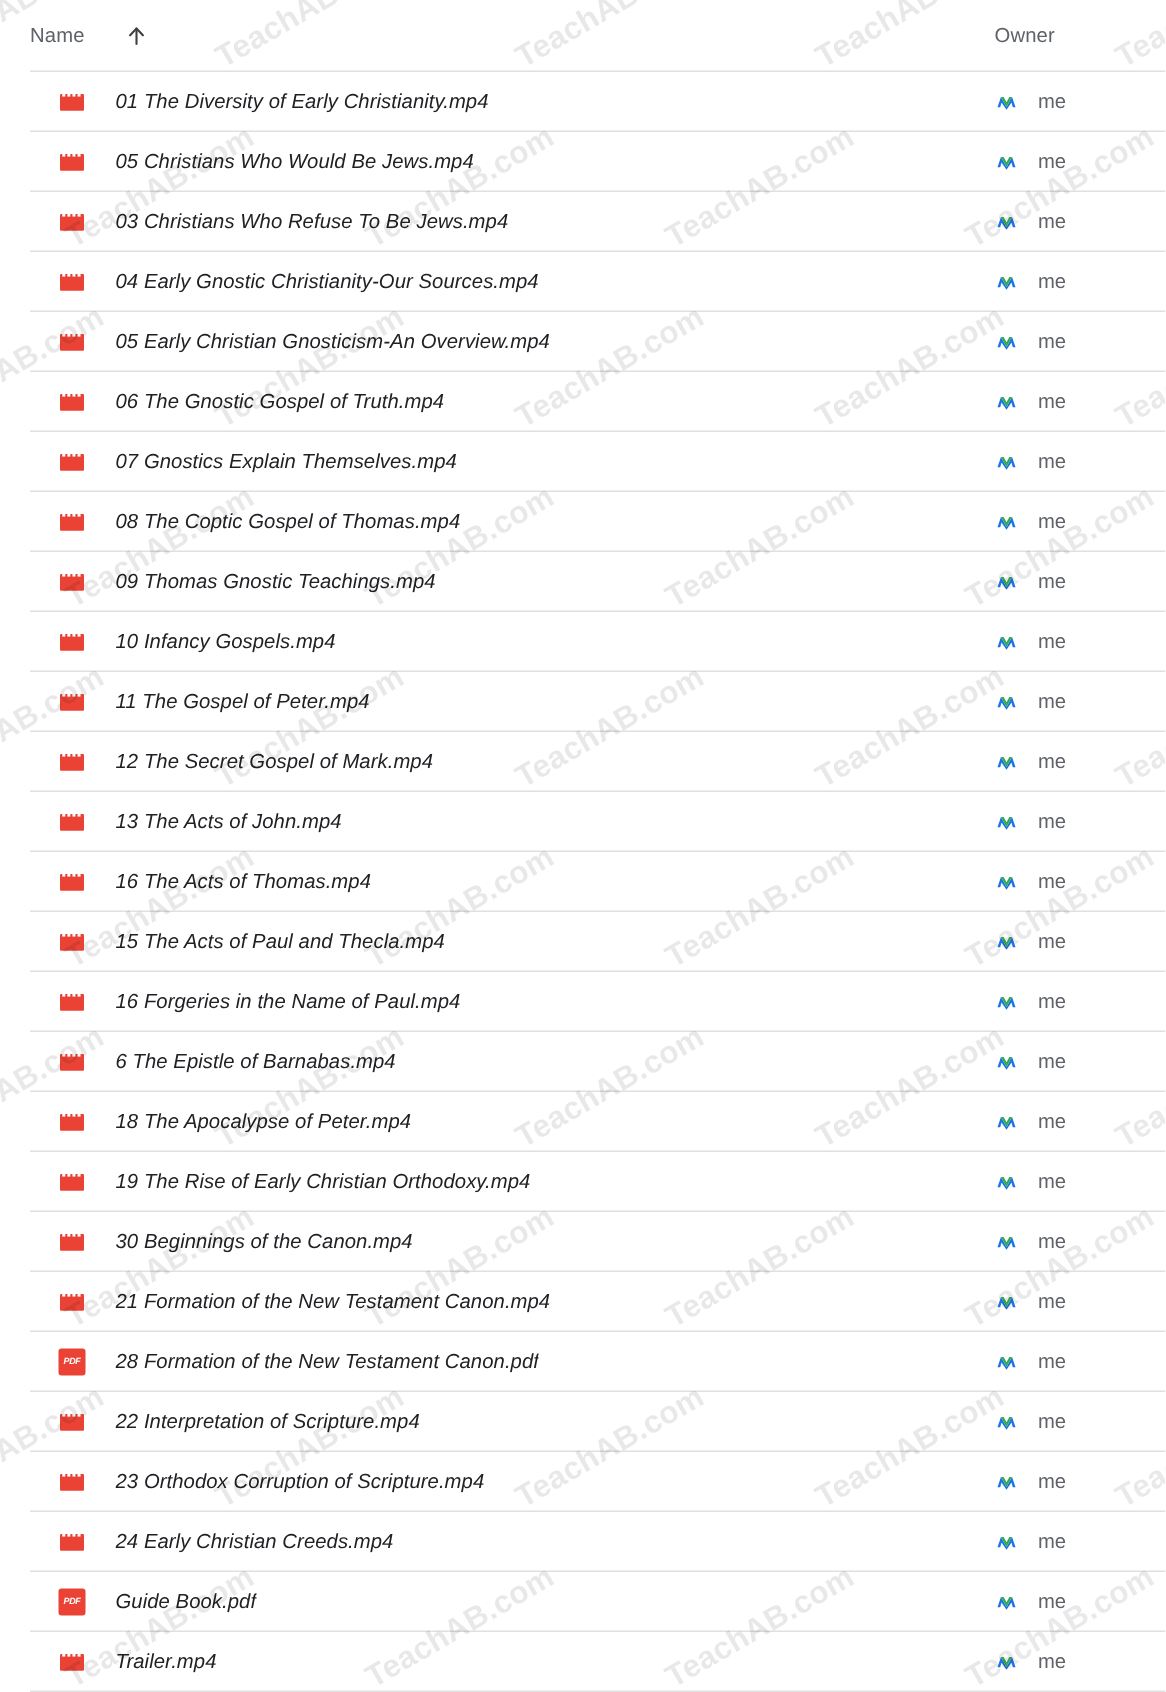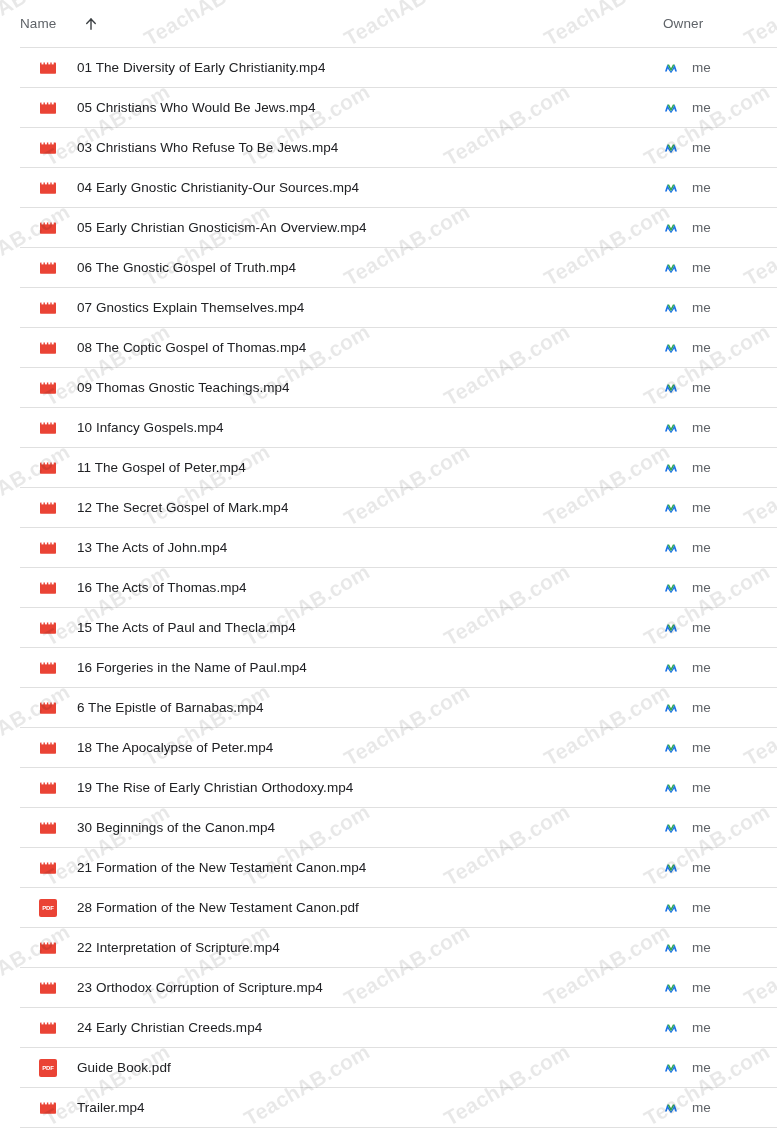--- a/index.html
+++ b/index.html
@@ -89,20 +89,21 @@
     box-sizing: border-box;
     background: transparent;
   }
   .row:last-child { border-bottom: 1px solid #e0e0e0; }
 
   .cell-name {
     flex: 1 1 auto;
     display: flex;
     align-items: center;
     min-width: 0;
+    font-style: italic;
   }
   .file-icon {
     width: 20px;
     height: 20px;
     flex: 0 0 20px;
     margin-left: 18px;
     margin-right: 19px;
     display: inline-flex;
     align-items: center;
     justify-content: center;

